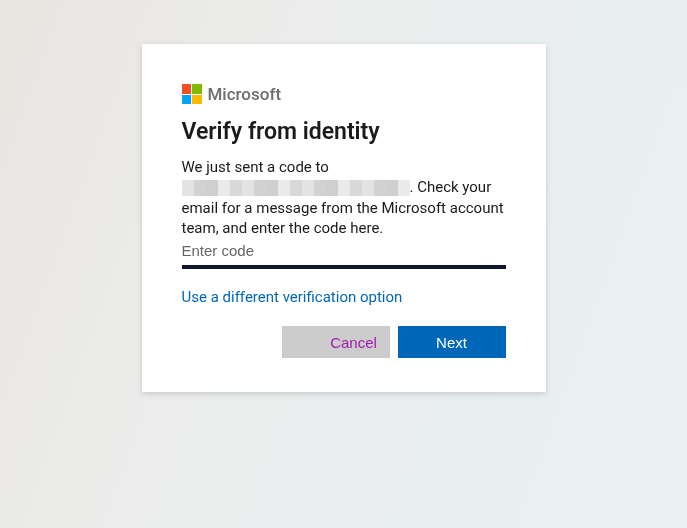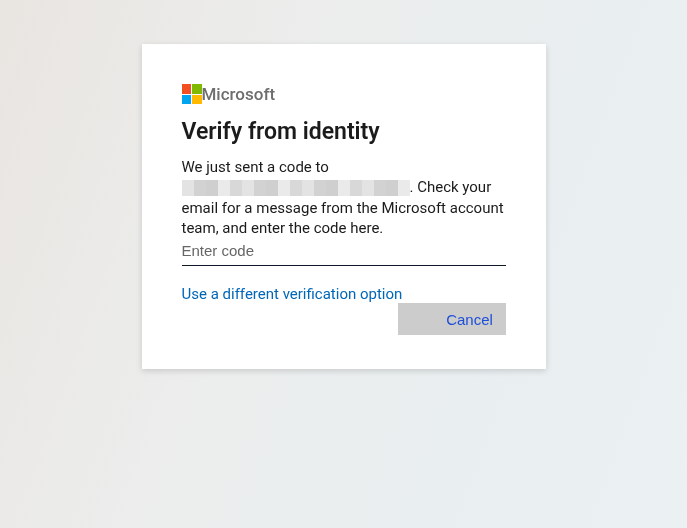--- a/index.html
+++ b/index.html
@@ -14,20 +14,21 @@
     }
     .card {
       width: 404px;
       background: #ffffff;
       box-shadow: 0 2px 6px rgba(0,0,0,0.15);
       padding: 40px 40px 34px 40px;
     }
     .logo-row {
       display: flex;
       align-items: center;
+      gap: 6px;
       margin-bottom: 14px;
     }
     .ms-logo {
       width: 20px; height: 20px;
       display: grid;
       grid-template-columns: 1fr 1fr;
       grid-template-rows: 1fr 1fr;
       gap: 1px;
     }
     .ms-logo > div:nth-child(1){ background:#f25022; }
@@ -60,52 +61,53 @@
         #d2d2d2 12px, #d2d2d2 24px,
         #cfcfcf 24px, #cfcfcf 36px,
         #eaeaea 36px, #eaeaea 48px,
         #d8d8d8 48px, #d8d8d8 60px
       );
       border-radius:1px;
     }
     .code-input {
       width:100%;
       border:none;
-      border-bottom:1px solid #0f172a;
+      border-bottom:4px solid #0f172a;
       font-size:15px;
       padding: 4px 0 6px 0;
       outline:none;
       color:#1b1b1b;
       background:transparent;
       margin-bottom: 18px;
     }
     .code-input::placeholder { color:#666666; }
     .link {
       color:#0067b8;
       font-size:15px;
       text-decoration:none;
       display:inline-block;
+      margin-bottom: 20px;
       cursor:pointer;
     }
     .btn-row {
       display:flex;
       justify-content:flex-end;
       gap:8px;
     }
     .btn {
       min-width:108px;
       height:32px;
       border:none;
       font-size:15px;
       cursor:pointer;
       display:flex;
       align-items:center;
       justify-content:center;
     }
-    .btn-cancel { background:#cccccc; color:#1d4ed8;padding-left:36px; }
+    .btn-cancel { background:#cccccc; color:#a21caf;padding-left:36px; }
     .btn-next { background:#0067b8; color:#ffffff; }
   </style>
 </head>
 <body>
 
 <div class="card">
   <div class="logo-row">
     <div class="ms-logo">
       <div></div>
         <div></div>
@@ -121,14 +123,15 @@
     <span>We just sent a code to</span>
     <span class="redacted"></span><span>. Check your email for a message from the Microsoft account team, and enter the code here.</span>
   </p>
 
   <input type="text" class="code-input" placeholder="Enter code" style="">
 
   <a class="link">Use a different verification option</a>
 
   <div class="btn-row">
     <button class="btn btn-cancel">Cancel</button>
+    <button class="btn btn-next">Next</button>
   </div>
 </div>
 
 </body></html>

